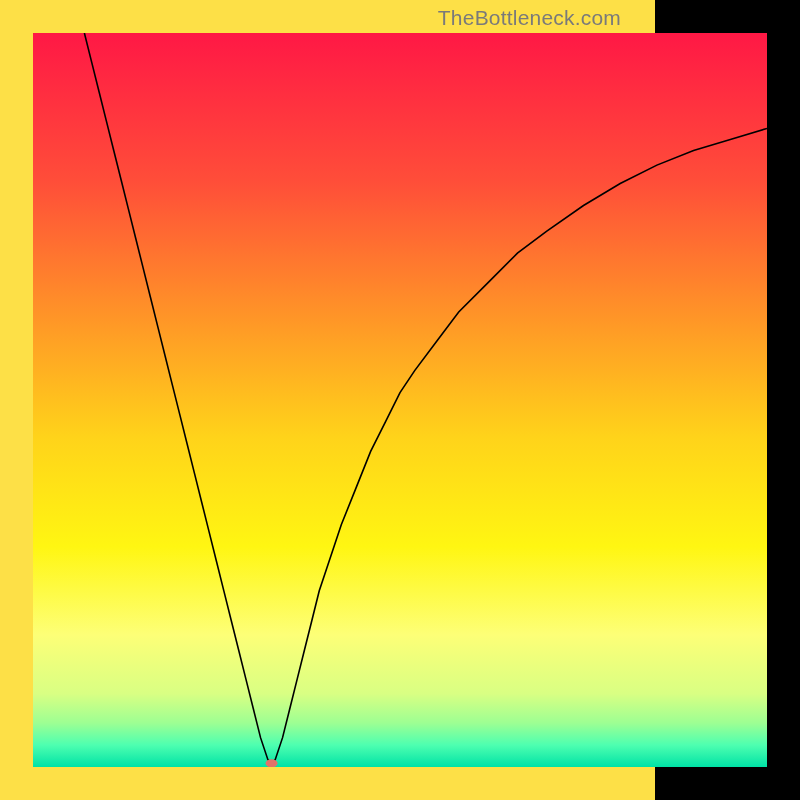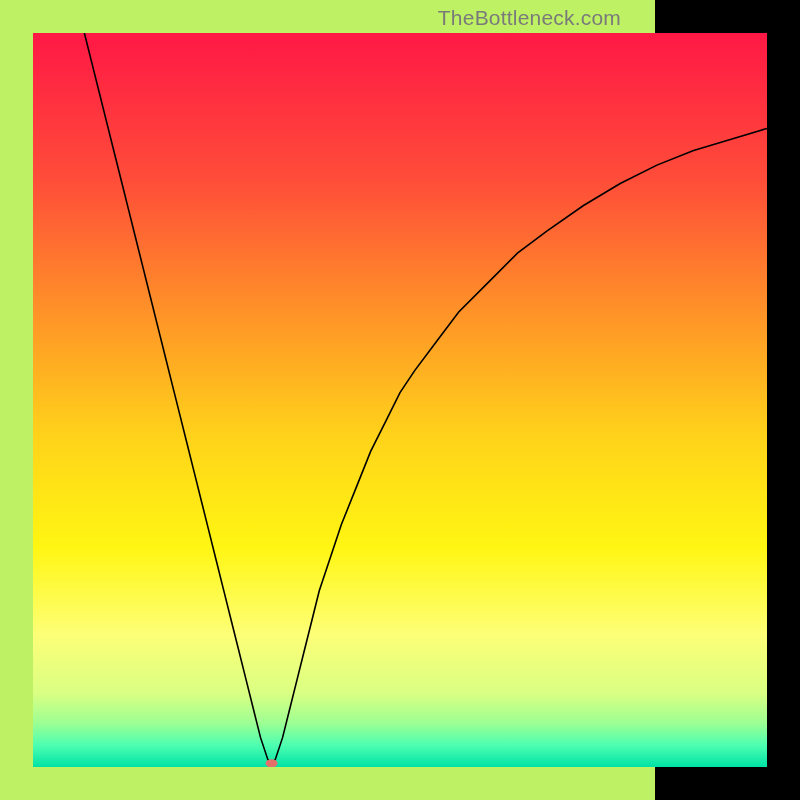--- a/index.html
+++ b/index.html
@@ -8,21 +8,21 @@
     width: 800px;
     height: 800px;
     background: #000000;
     font-family: Arial, Helvetica, sans-serif;
     overflow: hidden;
   }
   .frame {
     position: relative;
     width: 655px;
     height: 800px;
-    background: #bef264;
+    background: #fde047;
   }
   .plot-area {
     position: absolute;
     left: 33px;
     top: 33px;
     width: 734px;
     height: 734px;
   }
   .watermark {
     position: absolute;

